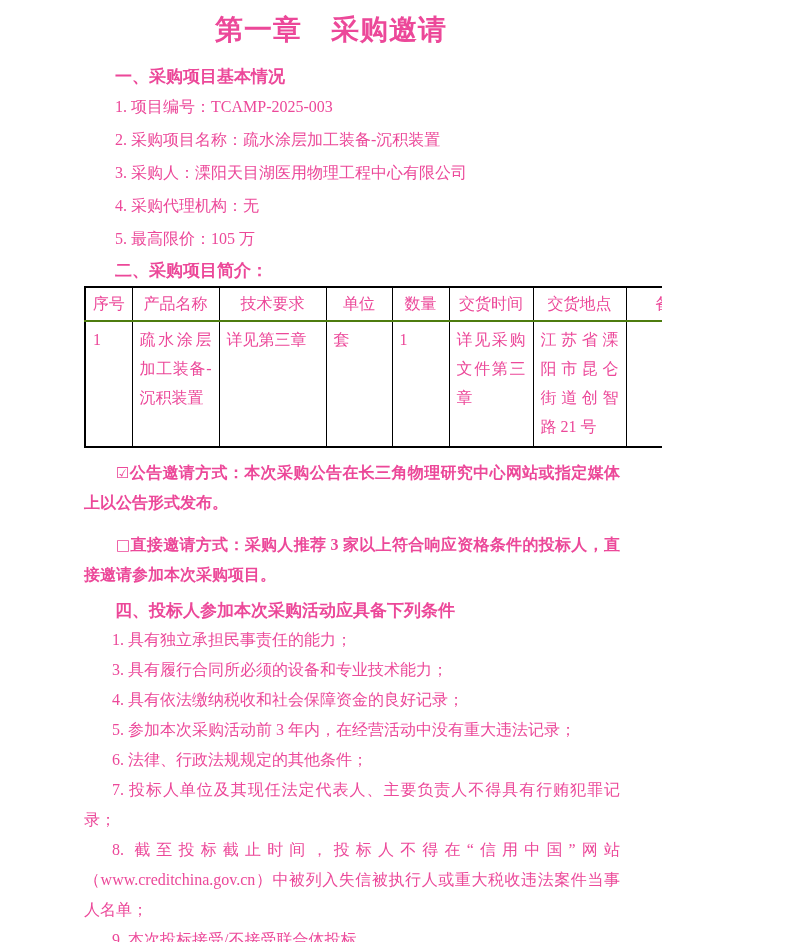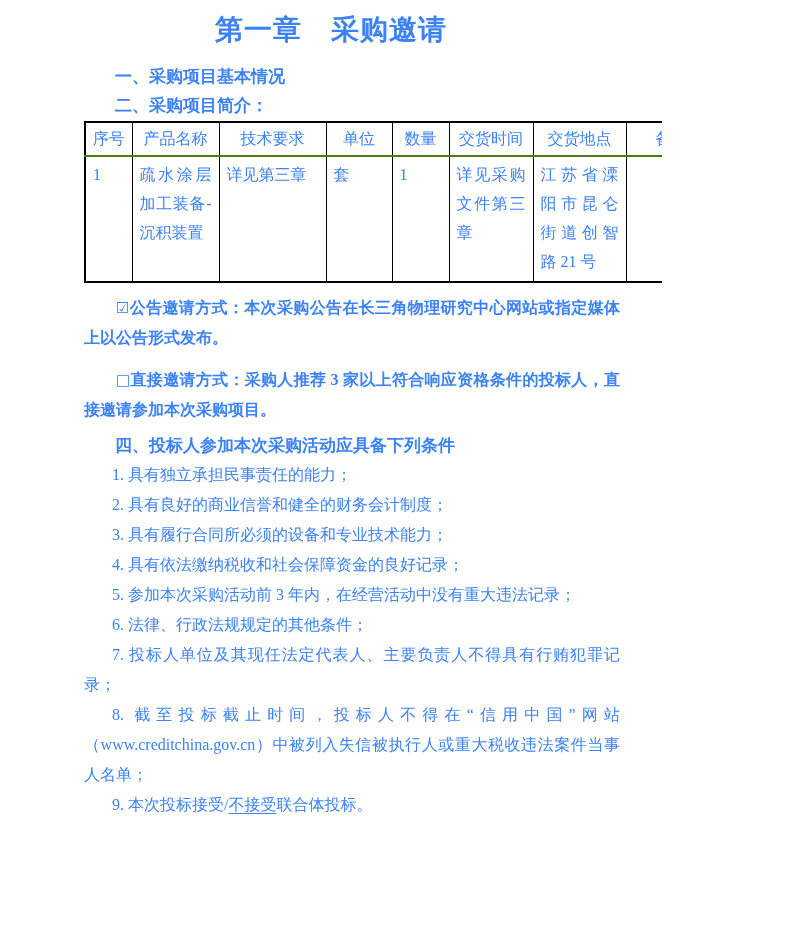--- a/index.html
+++ b/index.html
@@ -2,21 +2,21 @@
 <html><head>
 <meta charset="utf-8">
 <style>
   * { margin: 0; padding: 0; box-sizing: border-box; }
   html, body { background: #ffffff; }
   .page {
     position: relative;
     width: 662px;
     height: 942px;
     background: #ffffff;
-    color: #3b82f6;
+    color: #ec4899;
     font-family: "Liberation Serif", "DejaVu Serif", serif;
     overflow: hidden;
   }
   .content { padding: 0 42px 0 84px; }
 
   .doc-title {
     padding-top: 10px;
     text-align: center;
     font-size: 28px;
     line-height: 40px;
@@ -92,20 +92,27 @@
 </style>
 </head>
 <body>
 
 <div class="page">
   <h1 class="doc-title">第一章　采购邀请</h1>
 
   <div class="content">
 
     <h2 class="sec-heading h1x">一、采购项目基本情况</h2>
+    <div class="info-list">
+      <p>1. 项目编号：TCAMP-2025-003</p>
+      <p>2. 采购项目名称：疏水涂层加工装备-沉积装置</p>
+      <p>3. 采购人：溧阳天目湖医用物理工程中心有限公司</p>
+      <p>4. 采购代理机构：无</p>
+      <p>5. 最高限价：105 万</p>
+    </div>
 
     <h2 class="sec-heading h2x">二、采购项目简介：</h2>
 
     <table class="spec">
       <colgroup>
         <col style="width:47px">
           <col style="width:87px">
           <col style="width:107px">
           <col style="width:66px">
         <col style="width:57px">
@@ -141,21 +148,20 @@
 
 
     <p class="para p1x"><span class="cb">☑</span><span>公告邀请方式：本次采购公告在长三角物理研究中心网站或指定媒体上以公告形式发布。</span></p>
 
     <p class="para p2x"><span class="cb">□</span><span>直接邀请方式：采购人推荐 3 家以上符合响应资格条件的投标人，直接邀请参加本次采购项目。</span></p>
 
     <h2 class="sec-heading h4x">四、投标人参加本次采购活动应具备下列条件</h2>
 
     <div class="cond-list">
       <p class="first">1. 具有独立承担民事责任的能力；</p>
-      <p>2. 具有良好的商业信誉和健全的财务会计制度；</p>
       <p>3. 具有履行合同所必须的设备和专业技术能力；</p>
       <p>4. 具有依法缴纳税收和社会保障资金的良好记录；</p>
       <p>5. 参加本次采购活动前 3 年内，在经营活动中没有重大违法记录；</p>
       <p>6. 法律、行政法规规定的其他条件；</p>
       <p>7. 投标人单位及其现任法定代表人、主要负责人不得具有行贿犯罪记录；</p>
       <p>8. 截至投标截止时间，投标人不得在“信用中国”网站（www.creditchina.gov.cn）中被列入失信被执行人或重大税收违法案件当事人名单；</p>
       <p><span>9. 本次投标接受/</span><span class="u-choice">不接受</span><span>联合体投标。</span></p>
     </div>
 
   </div>

